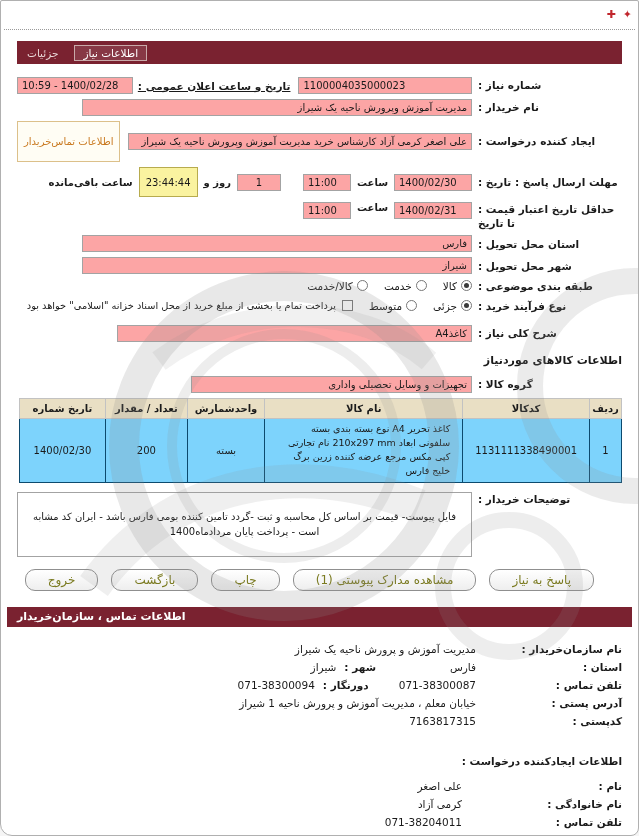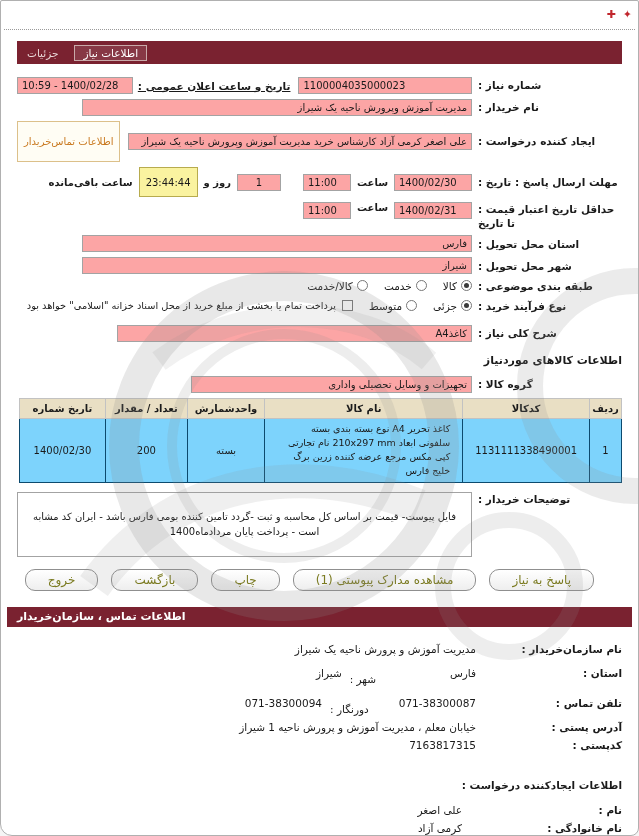--- a/index.html
+++ b/index.html
@@ -47,21 +47,21 @@
 
   .btnrow { display:flex; gap:13px; margin:4px 28px 16px 0; }
   .btn { border:1px solid #8f8f8f; border-radius:10px; background:linear-gradient(#ffffff,#eeeeee); color:#7b7b21; font-size:12px; padding:3px 22px; cursor:pointer; font-family:inherit; white-space:nowrap; }
 
   .contact-bar { margin:8px 6px 0; background:#7a2230; color:#fff; font-size:11px; font-weight:bold; height:20px; display:flex; align-items:center; justify-content:flex-end; padding:0 10px; position:relative; z-index:1; }
 
   .contact { padding:16px 16px 0; font-size:10.5px; position:relative; z-index:1; }
   .crow { display:flex; align-items:center; margin-bottom:6px; }
   .clbl { width:112px; flex:0 0 112px; font-weight:bold; white-space:nowrap; }
   .cval { margin-right:34px; }
-  .clbl2 { font-weight:normal; margin-right:30px; white-space:nowrap;margin-top:12px; }
+  .clbl2 { font-weight:bold; margin-right:30px; white-space:nowrap; }
   .cval2 { margin-right:8px; }
   .minw70 { min-width:70px; }
 
   .creator { padding:22px 16px 0; font-size:10.5px; position:relative; z-index:1; }
   .creator-h { font-weight:bold; margin-bottom:13px; }
   .creator .cval { margin-right:48px; }
 
   .wm { position:absolute; inset:0; z-index:2; pointer-events:none; }
 </style>
 </head>

